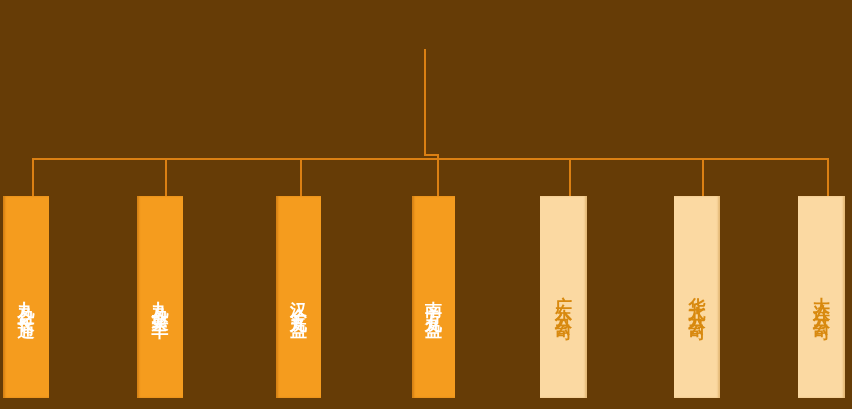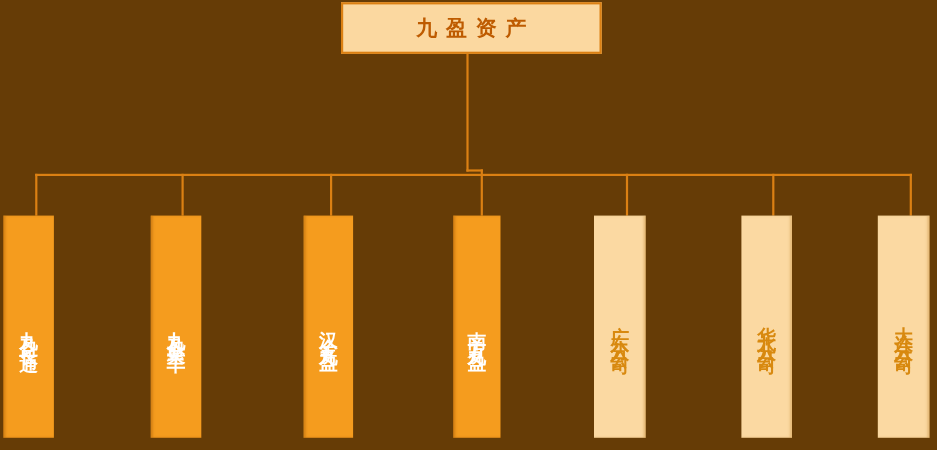--- a/index.html
+++ b/index.html
@@ -88,23 +88,20 @@
   .node-4 { left: 412px; width: 43px; }
   .node-5 { left: 540px; width: 47px; }
   .node-6 { left: 674px; width: 46px; }
   .node-7 { left: 798px; width: 47px; }
 </style>
 </head>
 <body>
 
 <div class="stage">
 
-  <div class="root-node">
-    <span class="root-label">九盈资产</span>
-  </div>
 
   <div class="line trunk"></div>
   <div class="line trunk-stub"></div>
   <div class="line rail"></div>
   <div class="line drop drop-1"></div>
   <div class="line drop drop-2"></div>
   <div class="line drop drop-3"></div>
   <div class="line drop drop-4"></div>
   <div class="line drop drop-5"></div>
   <div class="line drop drop-6"></div>

